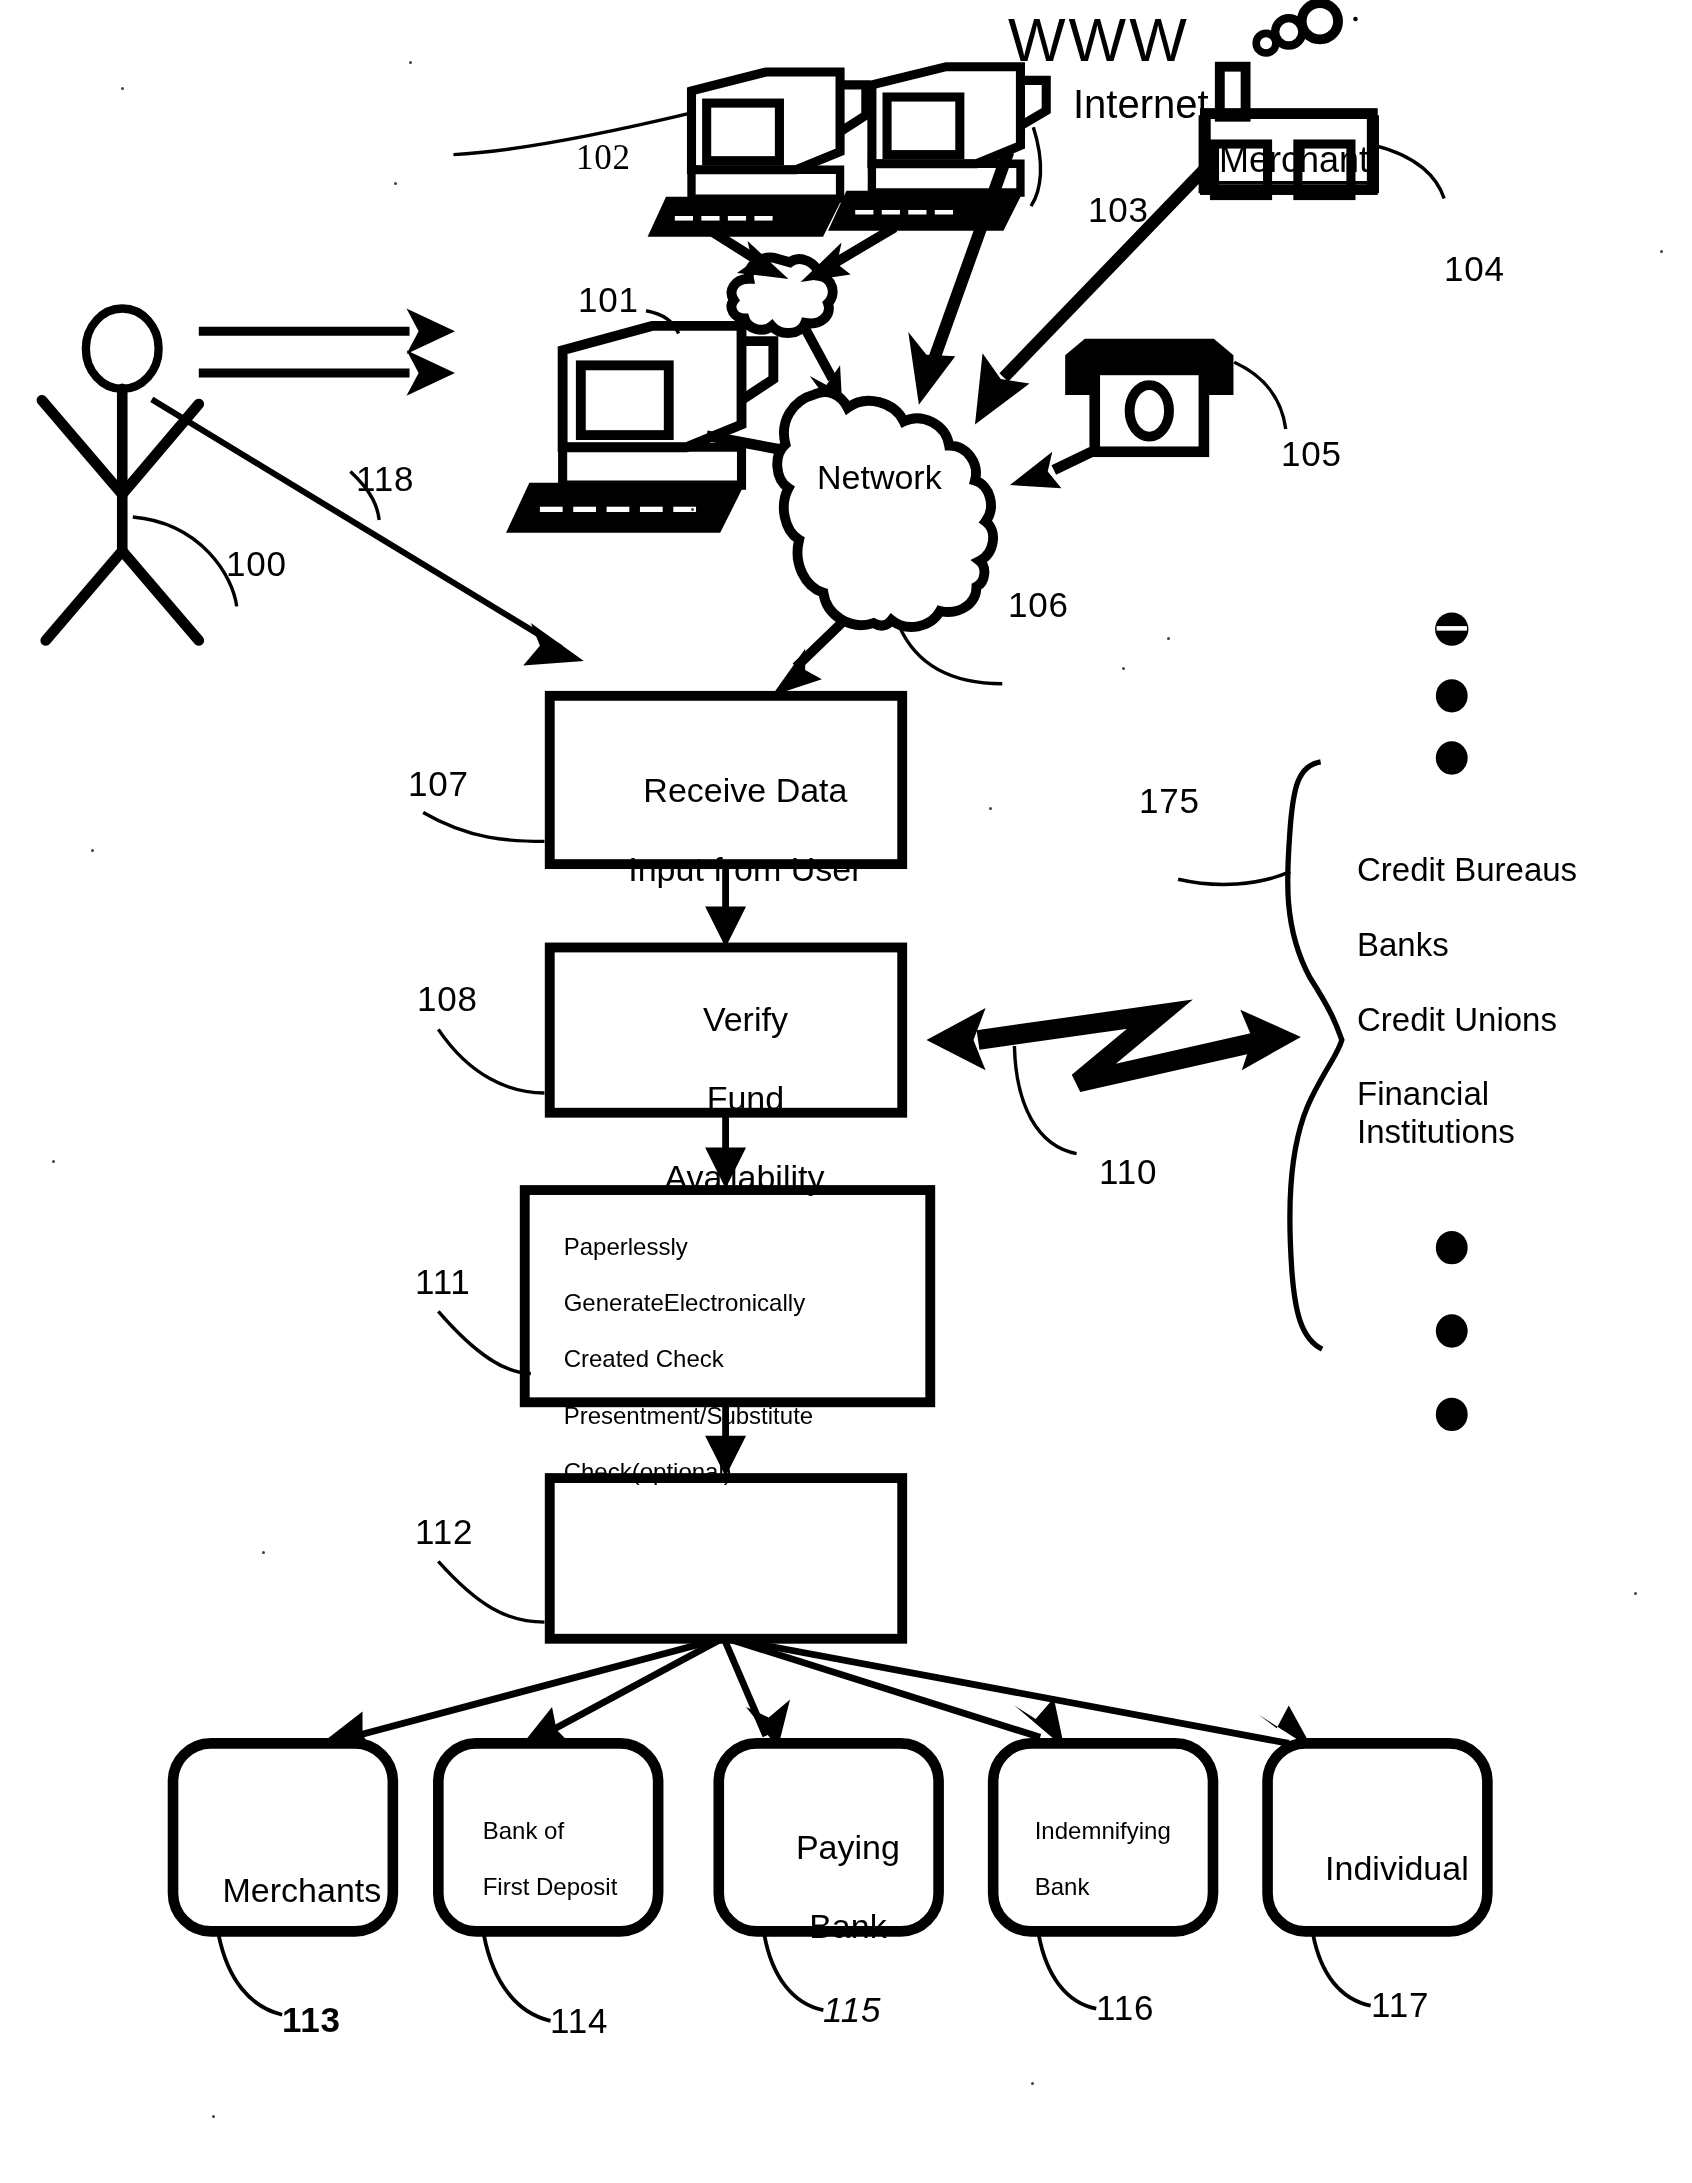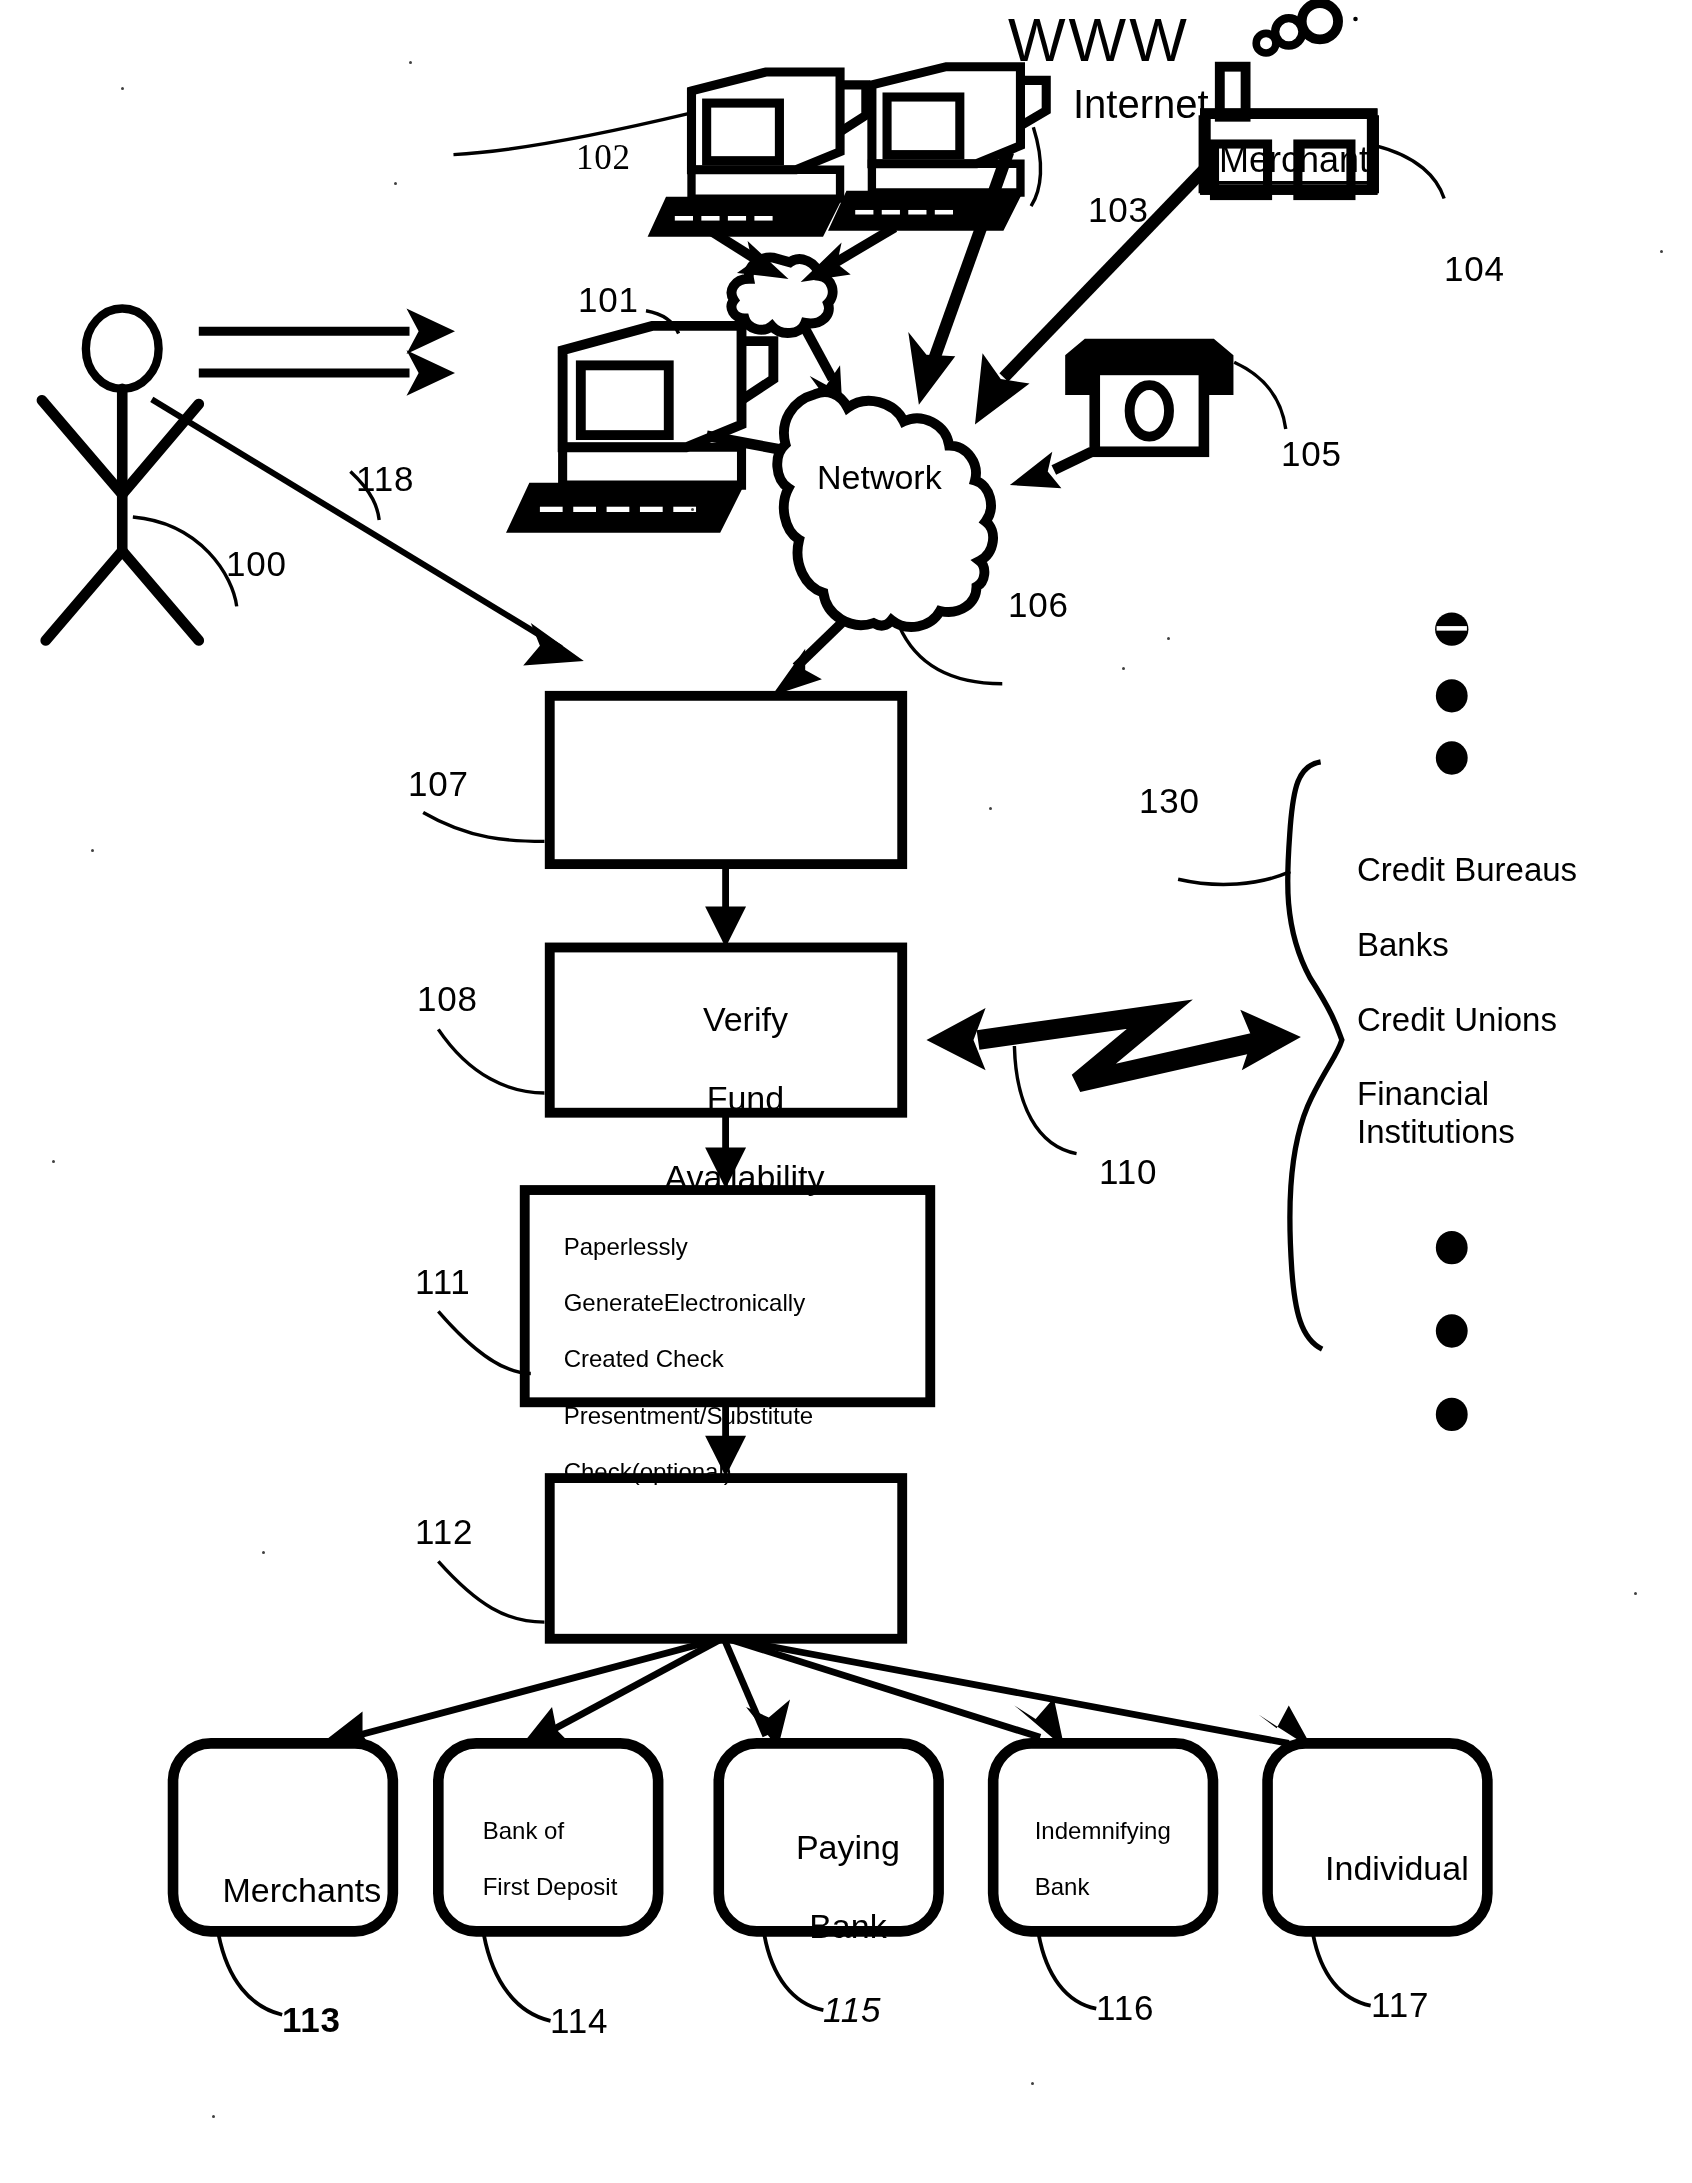--- a/index.html
+++ b/index.html
@@ -364,41 +364,45 @@
 
   <div class="lbl ref" style="left:578px; top:280px;">101</div>
   <div class="lbl ref" style="left:576px; top:138px;font-family:Liberation Serif, serif;">102</div>
   <div class="lbl ref" style="left:1088px; top:190px;">103</div>
   <div class="lbl ref" style="left:1444px; top:249px;">104</div>
   <div class="lbl ref" style="left:1281px; top:434px;">105</div>
   <div class="lbl ref" style="left:1008px; top:585px;">106</div>
   <div class="lbl ref" style="left:356px; top:459px;">118</div>
   <div class="lbl ref" style="left:226px; top:544px;">100</div>
 
+  <div class="lbl boxtext" style="left:550px; top:732px; width:353px;">
+    <span>Receive Data</span><br>
+    <span>Input from User</span>
+  </div>
   <div class="lbl ref" style="left:408px; top:764px;">107</div>
 
   <div class="lbl boxtext" style="left:550px; top:961px; width:353px;">
     <span>Verify</span><br>
     <span>Fund</span><br>
     <span>Availability</span>
   </div>
   <div class="lbl ref" style="left:417px; top:979px;">108</div>
 
   <div class="lbl boxtext-left" style="left:537px; top:1205px; width:470px;">
     <span>Paperlessly</span><br>
     <span>GenerateElectronically</span><br>
     <span>Created Check</span><br>
     <span>Presentment/Substitute</span><br>
     <span>Check(optional)</span>
   </div>
   <div class="lbl ref" style="left:415px; top:1262px;">111</div>
 
   <div class="lbl ref" style="left:415px; top:1512px;">112</div>
 
-  <div class="lbl ref" style="left:1139px; top:781px;">130</div>
+  <div class="lbl ref" style="left:1139px; top:781px;">175</div>
   <div class="lbl ref" style="left:1099px; top:1152px;">110</div>
 
   <div class="lbl listtext" style="left:1357px; top:851px;">Credit Bureaus</div>
   <div class="lbl listtext" style="left:1357px; top:926px;">Banks</div>
   <div class="lbl listtext" style="left:1357px; top:1001px;">Credit Unions</div>
   <div class="lbl listtext" style="left:1357px; top:1075px;">Financial
 Institutions</div>
 
   <div class="lbl boxtext" style="left:173px; top:1832px; width:220px;">
     <span>Merchants</span>

